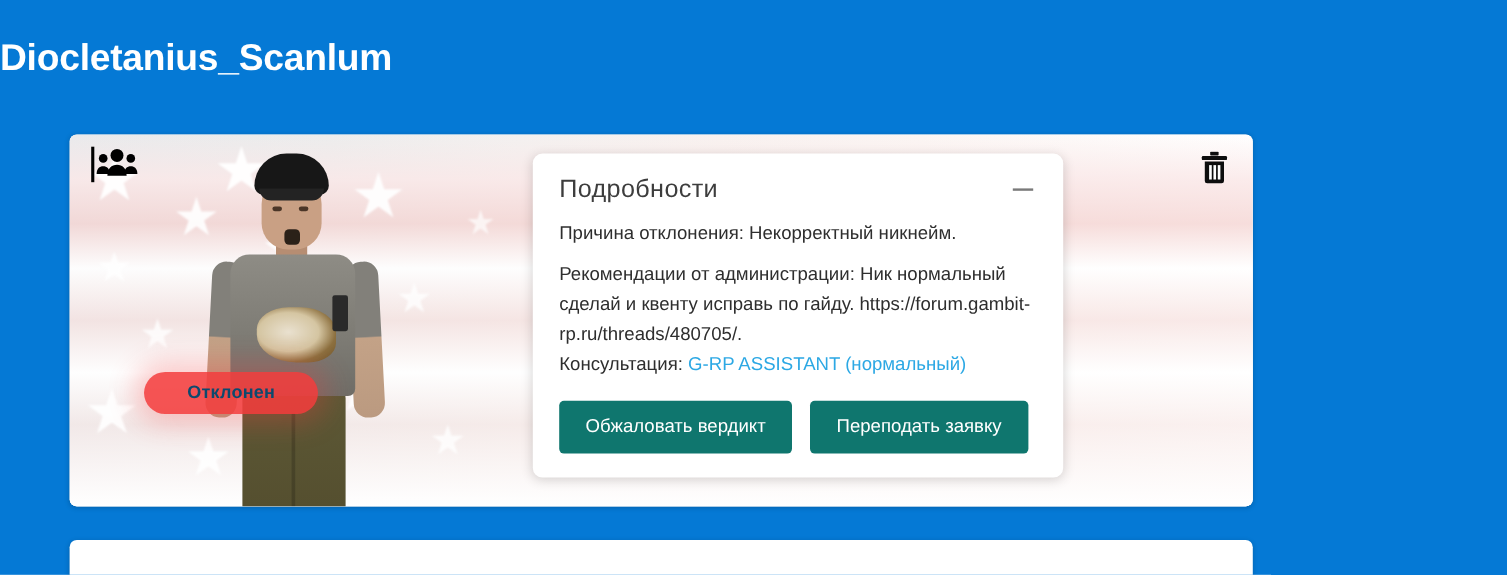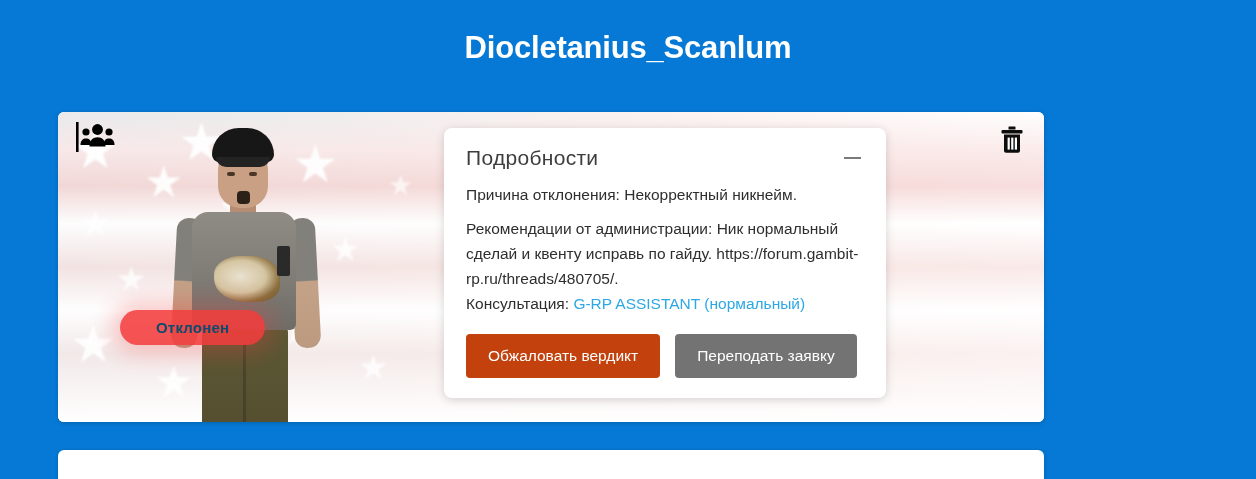--- a/index.html
+++ b/index.html
@@ -14,21 +14,21 @@
   body {
     background: #0579d5;
     font-family: "Liberation Sans", sans-serif;
     color: #212121;
     position: relative;
   }
 
   
   .page-title {
     width: 100%;
-    text-align: center;
+    text-align: left;
     color: #ffffff;
     font-size: 31px;
     font-weight: bold;
     letter-spacing: -0.2px;
     padding-top: 28px;
     line-height: 40px;
     user-select: none;
   }
 
   
@@ -249,22 +249,22 @@
   .btn {
     border: none;
     color: #ffffff;
     font-size: 15.5px;
     font-family: "Liberation Sans", sans-serif;
     padding: 13px 22px;
     border-radius: 4px;
     cursor: pointer;
     white-space: nowrap;
   }
-  .btn-appeal { background: #c2410c; }
-  .btn-resubmit { background: #737373; }
+  .btn-appeal { background: #0f766e; }
+  .btn-resubmit { background: #0f766e; }
 
   
   .next-card {
     position: absolute;
     left: 58px;
     top: 450px;
     width: 986px;
     height: 120px;
     background: #ffffff;
     border-radius: 6px;

